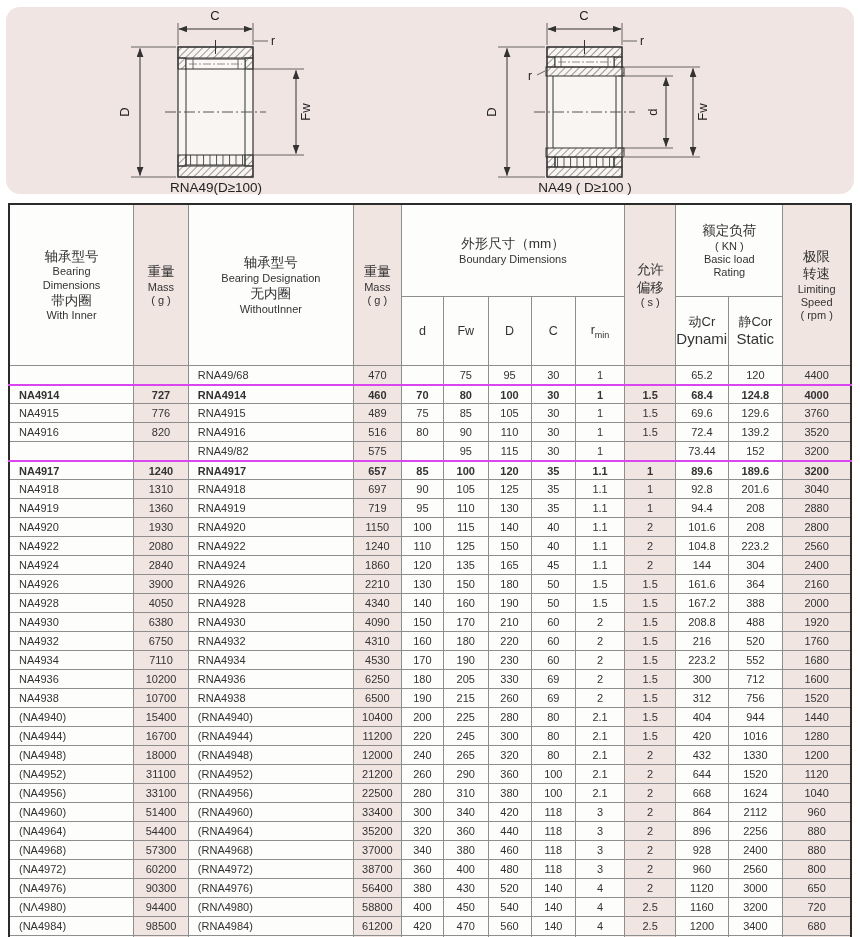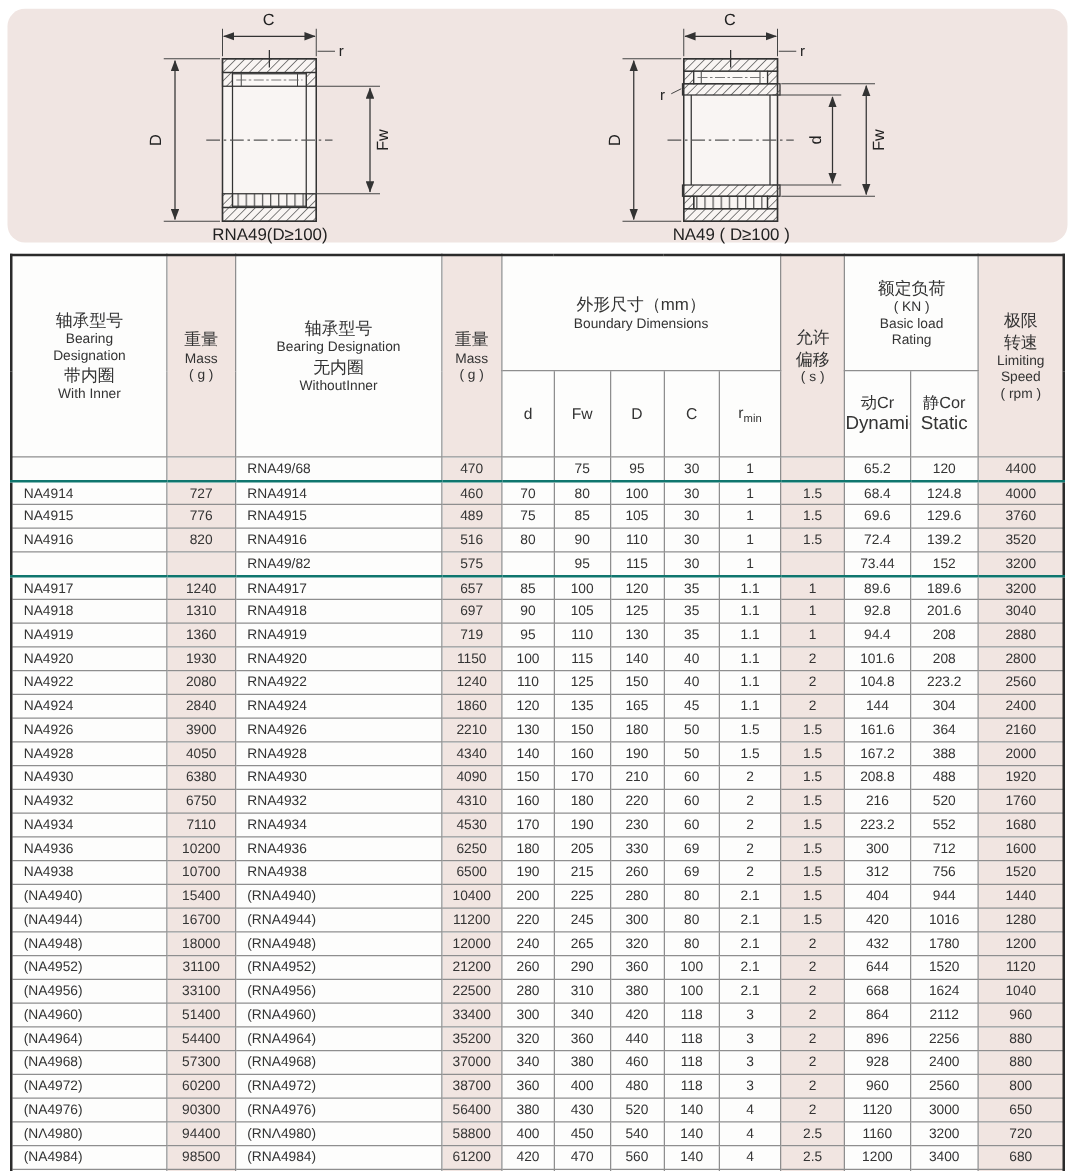--- a/index.html
+++ b/index.html
@@ -39,21 +39,21 @@
   thead tr.hrow2{height:49px;}
   .zh{font-size:13.5px;line-height:1.3;}
   .en{font-size:11px;line-height:1.2;}
   .sub-zh{font-size:13px;line-height:1.25;}
   .sub-en{font-size:15px;line-height:1.2;}
   .dimhead{font-size:12.5px;}
   .dimhead sub{font-size:9px;}
   td{height:19px;font-size:11px;text-align:center;padding:0 2px;color:var(--ink);}
   td.left{text-align:left;padding-left:9px;}
   .shade{background:var(--shade);}
-  tr.group-start td{border-top:2px solid #0f766e;}
+  tr.group-start td{border-top:2px solid #d946ef;font-weight:bold;}
 </style>
 </head>
 <body>
 
 <div class="page">
 
   <div class="drawing-panel">
 
     <figure class="diagram">
       <svg width="340" height="190" viewBox="0 0 340 190">
@@ -198,21 +198,21 @@
           <col style="width:6.1%">
           <col style="width:6.2%">
           <col style="width:6.5%">
         <col style="width:8.1%">
       </colgroup>
       <thead>
         <tr class="hrow1">
           <th rowspan="2">
             <div class="zh">轴承型号</div>
             <div class="en">Bearing</div>
-            <div class="en">Designation</div>
+            <div class="en">Dimensions</div>
             <div class="zh">带内圈</div>
             <div class="en">With Inner</div>
           </th>
           <th rowspan="2" class="shade">
             <div class="zh">重量</div>
             <div class="en">Mass</div>
             <div class="en">( g )</div>
           </th>
           <th rowspan="2">
             <div class="zh">轴承型号</div>
@@ -570,21 +570,21 @@
             <td class="shade">18000</td>
             <td class="left">(RNA4948)</td>
             <td class="shade">12000</td>
             <td>240</td>
             <td>265</td>
             <td>320</td>
             <td>80</td>
             <td>2.1</td>
             <td class="shade">2</td>
             <td>432</td>
-            <td>1780</td>
+            <td>1330</td>
             <td class="shade">1200</td>
           </tr>
           <tr>
             <td class="left">(NA4952)</td>
             <td class="shade">31100</td>
             <td class="left">(RNA4952)</td>
             <td class="shade">21200</td>
             <td>260</td>
             <td>290</td>
             <td>360</td>

